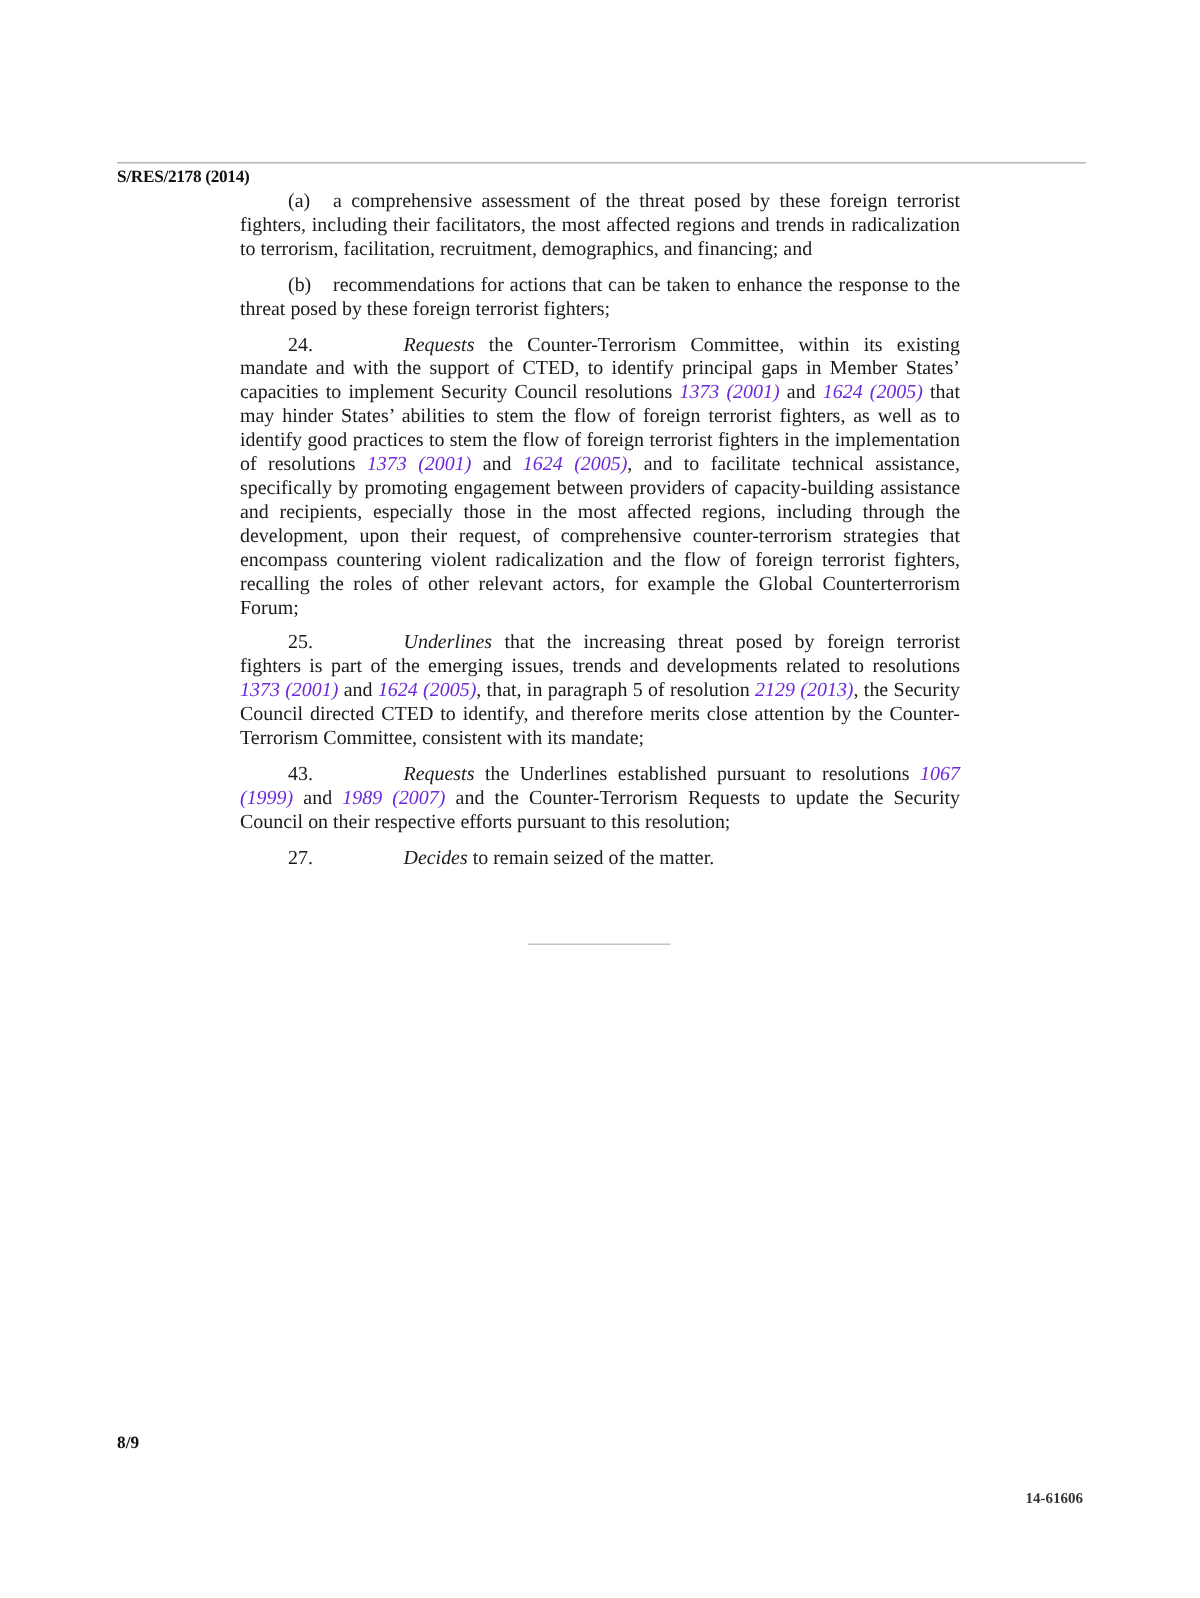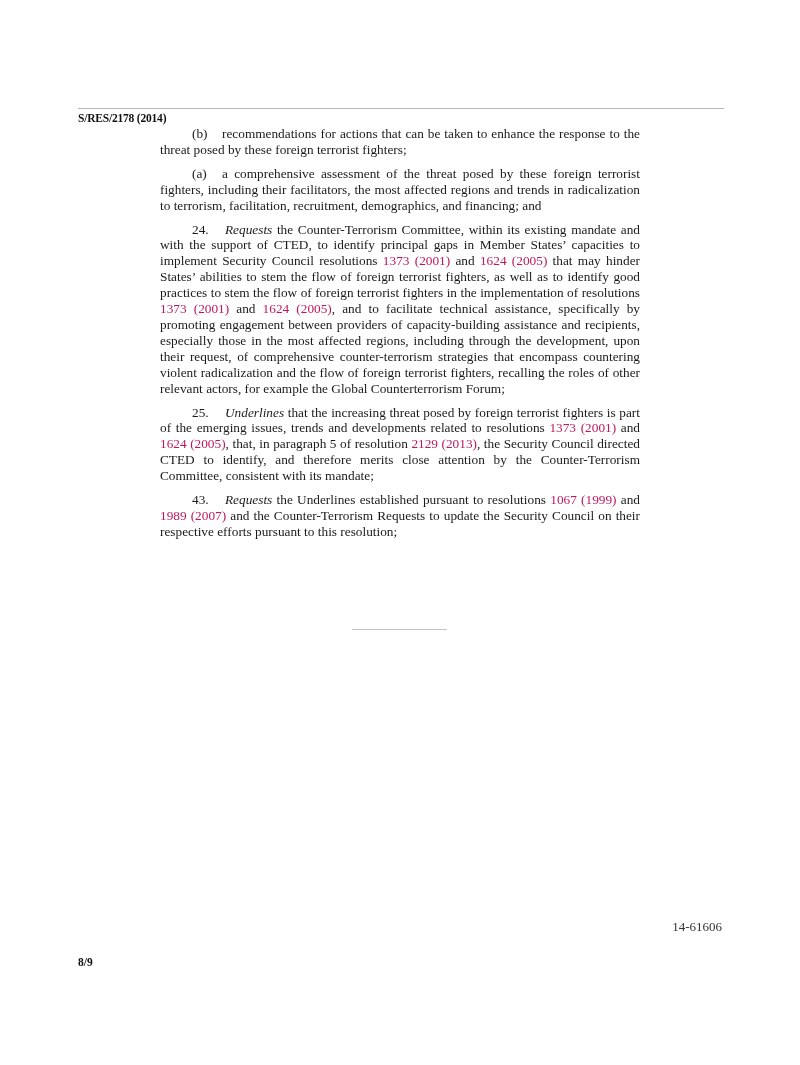--- a/index.html
+++ b/index.html
@@ -54,69 +54,73 @@
       min-width: 33px;
       text-indent: 0;
     }
     .para .label {
       display: inline-block;
       min-width: 30px;
       text-indent: 0;
     }
     .para em {
       font-style: italic;
+      margin-left: 44px;
     }
     .ref {
-      color: #be185d;
+      color: #6d28d9;
       text-decoration: none;
       cursor: pointer;
+      font-style: italic;
     }
     .end-rule {
       position: absolute;
       left: 352px;
       top: 629px;
       width: 95px;
       height: 0;
       border-top: 1px solid #c4c4c4;
     }
     .footer-page {
       position: absolute;
       left: 78px;
       top: 956px;
       font-weight: bold;
       font-size: 11.5px;
       color: #111;
     }
     .footer-code {
       position: absolute;
       right: 78px;
-      top: 919px;
-      font-size: 13px;
+      top: 994px;
+      font-size: 10px;
       color: #333;
+      font-weight: bold;
     }
   </style>
 </head>
 <body>
 
 <div class="header">
   <span class="doc-symbol">S/RES/2178 (2014)</span>
 </div>
 <div class="header-rule"></div>
 
 <div class="body">
 
+  <p class="para"><span class="label">(a)</span><span>a comprehensive assessment of the threat posed by these foreign terrorist fighters, including their facilitators, the most affected regions and trends in radicalization to terrorism, facilitation, recruitment, demographics, and financing; and</span></p>
+
   <p class="para"><span class="label">(b)</span><span>recommendations for actions that can be taken to enhance the response to the threat posed by these foreign terrorist fighters;</span></p>
-
-  <p class="para"><span class="label">(a)</span><span>a comprehensive assessment of the threat posed by these foreign terrorist fighters, including their facilitators, the most affected regions and trends in radicalization to terrorism, facilitation, recruitment, demographics, and financing; and</span></p>
 
   <p class="para"><span class="num">24.</span><em>Requests</em><span> the Counter-Terrorism Committee, within its existing mandate and with the support of CTED, to identify principal gaps in Member States’ capacities to implement Security Council resolutions </span><a class="ref">1373 (2001)</a><span> and </span><a class="ref">1624 (2005)</a><span> that may hinder States’ abilities to stem the flow of foreign terrorist fighters, as well as to identify good practices to stem the flow of foreign terrorist fighters in the implementation of resolutions </span><a class="ref">1373 (2001)</a><span> and </span><a class="ref">1624 (2005)</a><span>, and to facilitate technical assistance, specifically by promoting engagement between providers of capacity-building assistance and recipients, especially those in the most affected regions, including through the development, upon their request, of comprehensive counter-terrorism strategies that encompass countering violent radicalization and the flow of foreign terrorist fighters, recalling the roles of other relevant actors, for example the Global Counterterrorism Forum;</span></p>
 
   <p class="para"><span class="num">25.</span><em>Underlines</em><span> that the increasing threat posed by foreign terrorist fighters is part of the emerging issues, trends and developments related to resolutions </span><a class="ref">1373 (2001)</a><span> and </span><a class="ref">1624 (2005)</a><span>, that, in paragraph 5 of resolution </span><a class="ref">2129 (2013)</a><span>, the Security Council directed CTED to identify, and therefore merits close attention by the Counter-Terrorism Committee, consistent with its mandate;</span></p>
 
   <p class="para"><span class="num">43.</span><em>Requests</em><span> the Underlines established pursuant to resolutions </span><a class="ref">1067 (1999)</a><span> and </span><a class="ref">1989 (2007)</a><span> and the Counter-Terrorism Requests to update the Security Council on their respective efforts pursuant to this resolution;</span></p>
 
+  <p class="para"><span class="num">27.</span><em>Decides</em><span> to remain seized of the matter.</span></p>
 
 </div>
 
 <div class="end-rule"></div>
 
 <div class="footer-page">8/9</div>
 <div class="footer-code">14-61606</div>
 
 </body></html>

